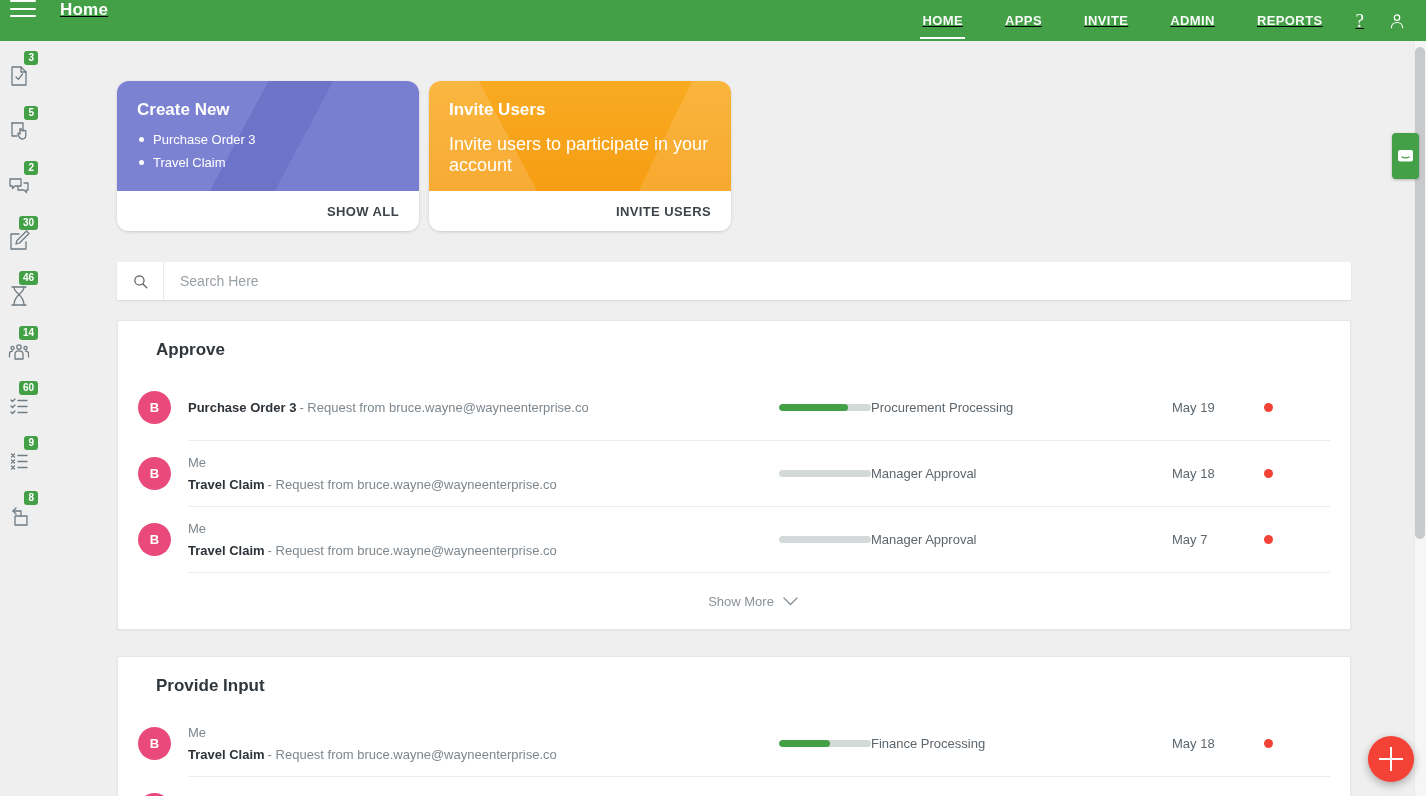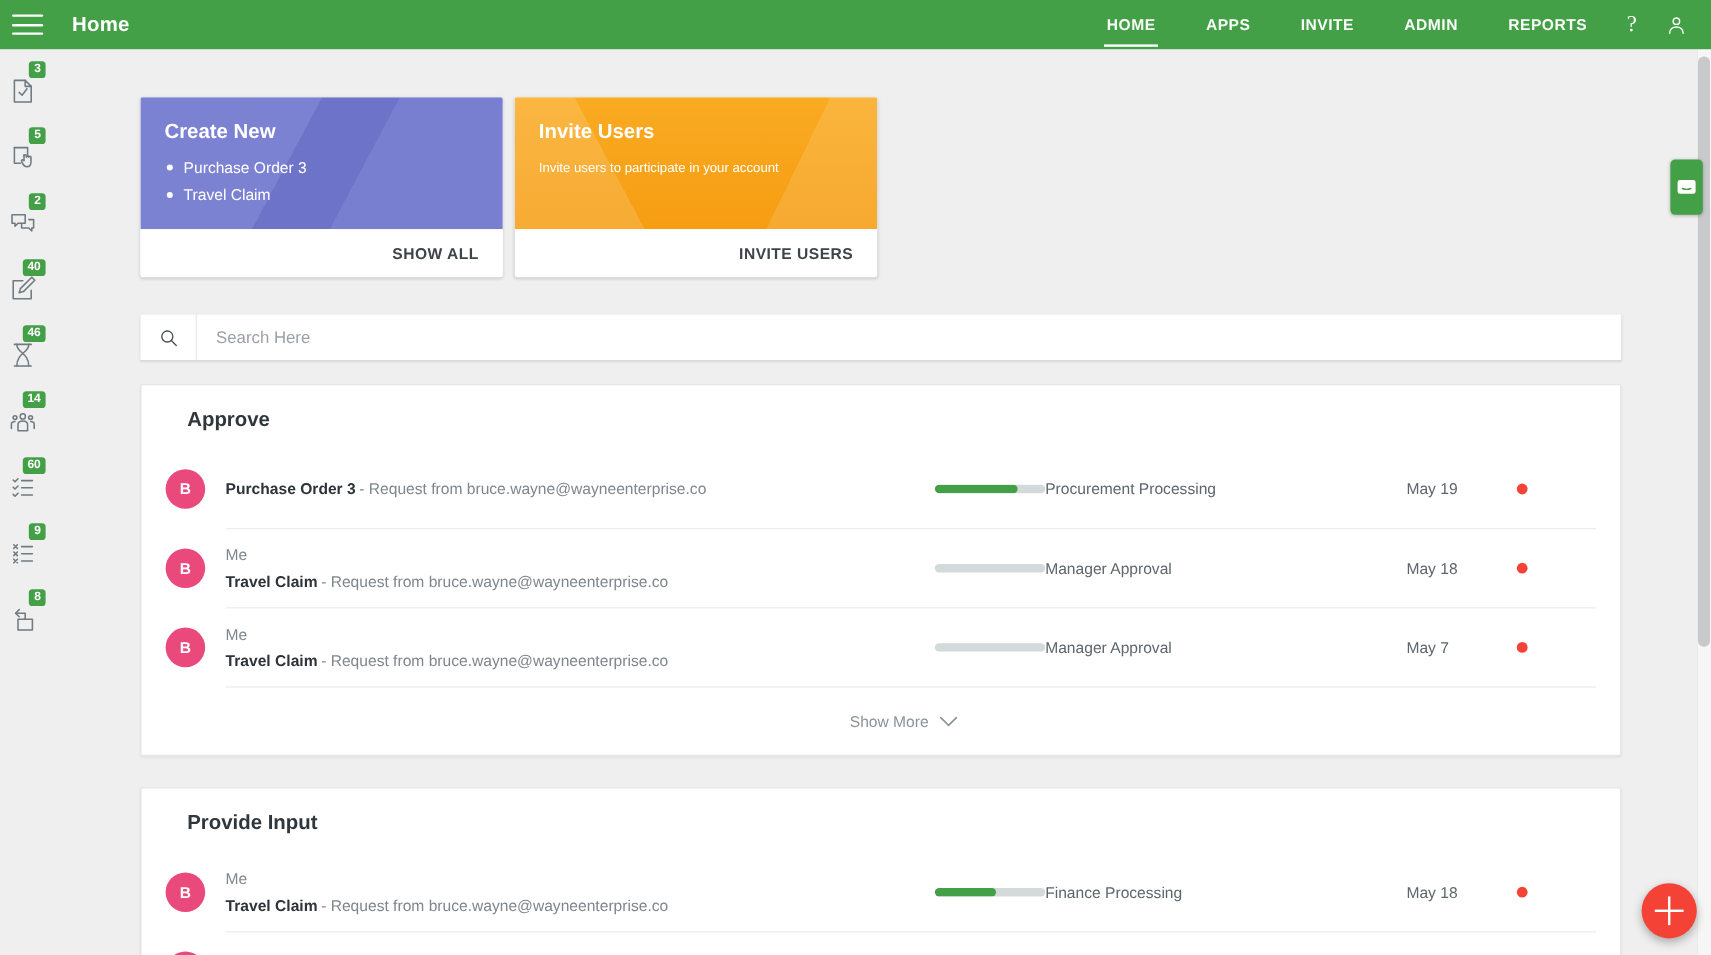--- a/index.html
+++ b/index.html
@@ -1,20 +1,20 @@
 <!DOCTYPE html>
 <html><head>
 <meta charset="utf-8">
 <style>
   * { margin:0; padding:0; box-sizing:border-box; }
   html,body { width:1426px; height:796px; overflow:hidden; }
   body { position:relative; background:#efeff0; font-family:"Liberation Sans", sans-serif; }
 
   
-  .navbar { position:absolute; top:0; left:0; width:1426px; height:41px; background:#43a047; display:flex; align-items:center; z-index:30; }
+  .navbar { position:absolute; top:0; left:0; width:1426px; height:41px; background:#43a047; display:flex; z-index:30;text-decoration:underline; }
   .hamburger { width:26px; height:17px; margin-left:10px; display:flex; flex-direction:column; justify-content:space-between; cursor:pointer; }
   .hamburger span { display:block; height:2px; background:#fff; border-radius:1px; }
   .nav-title { color:#fff; font-size:17px; font-weight:bold; margin-left:24px; letter-spacing:0.2px; }
   .nav-right { margin-left:auto; display:flex; align-items:center; margin-right:8px; }
   .nav-item { color:rgba(255,255,255,0.97); font-size:13px; font-weight:bold; letter-spacing:0.4px; margin:0 19px; padding:11px 2px 9px; border-bottom:2px solid transparent; cursor:pointer; }
   .nav-item.active { border-bottom-color:#fff; }
   .nav-icon { margin:0 12px; cursor:pointer; display:flex; align-items:center; }
   .help-glyph { color:#fff; font-size:19px; font-weight:normal; font-family:"Liberation Serif", serif; }
 
   
@@ -23,34 +23,34 @@
   .side-item:first-child { margin-top:8px; }
   .side-badge { position:absolute; top:2px; right:3px; background:#43a047; color:#fff; font-size:10px; font-weight:bold; line-height:14px; padding:0 4px; border-radius:3px; min-width:8px; text-align:center; }
   .side-icon { position:absolute; top:15px; left:7px; width:24px; height:24px; color:#707b82; }
   .side-icon svg { width:24px; height:24px; stroke:currentColor; fill:none; stroke-width:1.3; stroke-linecap:round; stroke-linejoin:round; }
 
   
   .content { position:absolute; left:117px; top:41px; width:1234px; height:755px; }
 
   
   .cards-row { position:absolute; top:40px; left:0; display:flex; gap:10px; }
-  .promo-card { width:302px; height:150px; border-radius:2px; overflow:hidden; background:#fff; box-shadow:0 1px 3px rgba(0,0,0,0.15); }
+  .promo-card { width:302px; height:150px; border-radius:12px; overflow:hidden; background:#fff; box-shadow:0 1px 3px rgba(0,0,0,0.15); }
   .promo-top { height:110px; padding:14px 20px; }
   .create-top { background:
       linear-gradient(118deg, rgba(255,255,255,0.08) 0%, rgba(255,255,255,0.08) 42%, rgba(0,0,0,0.03) 42%, rgba(0,0,0,0.03) 60%, rgba(255,255,255,0.05) 60%),
       #7177ce; }
   .invite-top { background:
       linear-gradient(62deg, rgba(255,255,255,0.14) 0%, rgba(255,255,255,0.14) 30%, transparent 30%),
       linear-gradient(296deg, rgba(255,255,255,0.12) 0%, rgba(255,255,255,0.12) 26%, transparent 26%),
       linear-gradient(180deg, #f9ab22, #f69d13); }
   .promo-title { color:#fff; font-size:17px; font-weight:bold; margin:5px 0 12px; }
   .promo-list { list-style:none; }
   .promo-list li { position:relative; color:#fff; font-size:13px; padding-left:16px; margin:8px 0; }
   .promo-list li::before { content:""; position:absolute; left:2px; top:5px; width:5px; height:5px; border-radius:50%; background:#fff; }
-  .invite-desc { color:#fff; font-size:11px; margin-top:14px; }
+  .invite-desc { color:#fff; font-size:18px; margin-top:14px; }
   .promo-footer { height:40px; display:flex; align-items:center; justify-content:flex-end; padding:3px 20px; font-size:13px; font-weight:bold; color:#3e4449; letter-spacing:0.4px; cursor:pointer; background:#fff; }
 
   
   .search-bar { position:absolute; top:221px; left:0; width:1234px; height:38px; background:#fff; box-shadow:0 1px 2px rgba(0,0,0,0.10); display:flex; align-items:center; border-radius:1px; }
   .search-icon-cell { width:47px; height:100%; display:flex; align-items:center; justify-content:center; border-right:1px solid #e9e9e9; cursor:pointer; }
   .search-input { flex:1; height:100%; border:none; outline:none; padding:0 16px; font-size:14px; color:#3c4043; font-family:"Liberation Sans", sans-serif; background:transparent; }
   .search-input::placeholder { color:#9aa1a7; }
 
   
   .panel { position:absolute; left:0; width:1234px; background:#fff; border:1px solid #e6e6e6; box-shadow:0 1px 2px rgba(0,0,0,0.05); border-radius:2px; }
@@ -138,21 +138,21 @@
   <div class="side-item">
     <span class="side-badge">2</span>
     <span class="side-icon">
       <svg viewBox="0 0 24 24">
           <path d="M3 5h11v7H8l-2.5 2.5V12H3z"></path>
           <path d="M17 9h4v7h-1.5v2.5L17 16h-6v-3"></path>
         </svg>
     </span>
   </div>
   <div class="side-item">
-    <span class="side-badge">40</span>
+    <span class="side-badge">30</span>
     <span class="side-icon">
       <svg viewBox="0 0 24 24">
           <path d="M19 13v7H4V5h8"></path>
           <path d="M9 15l1-3.5L19.5 2 22 4.5 12.5 14z"></path>
         </svg>
     </span>
   </div>
   <div class="side-item">
     <span class="side-badge">46</span>
     <span class="side-icon">

